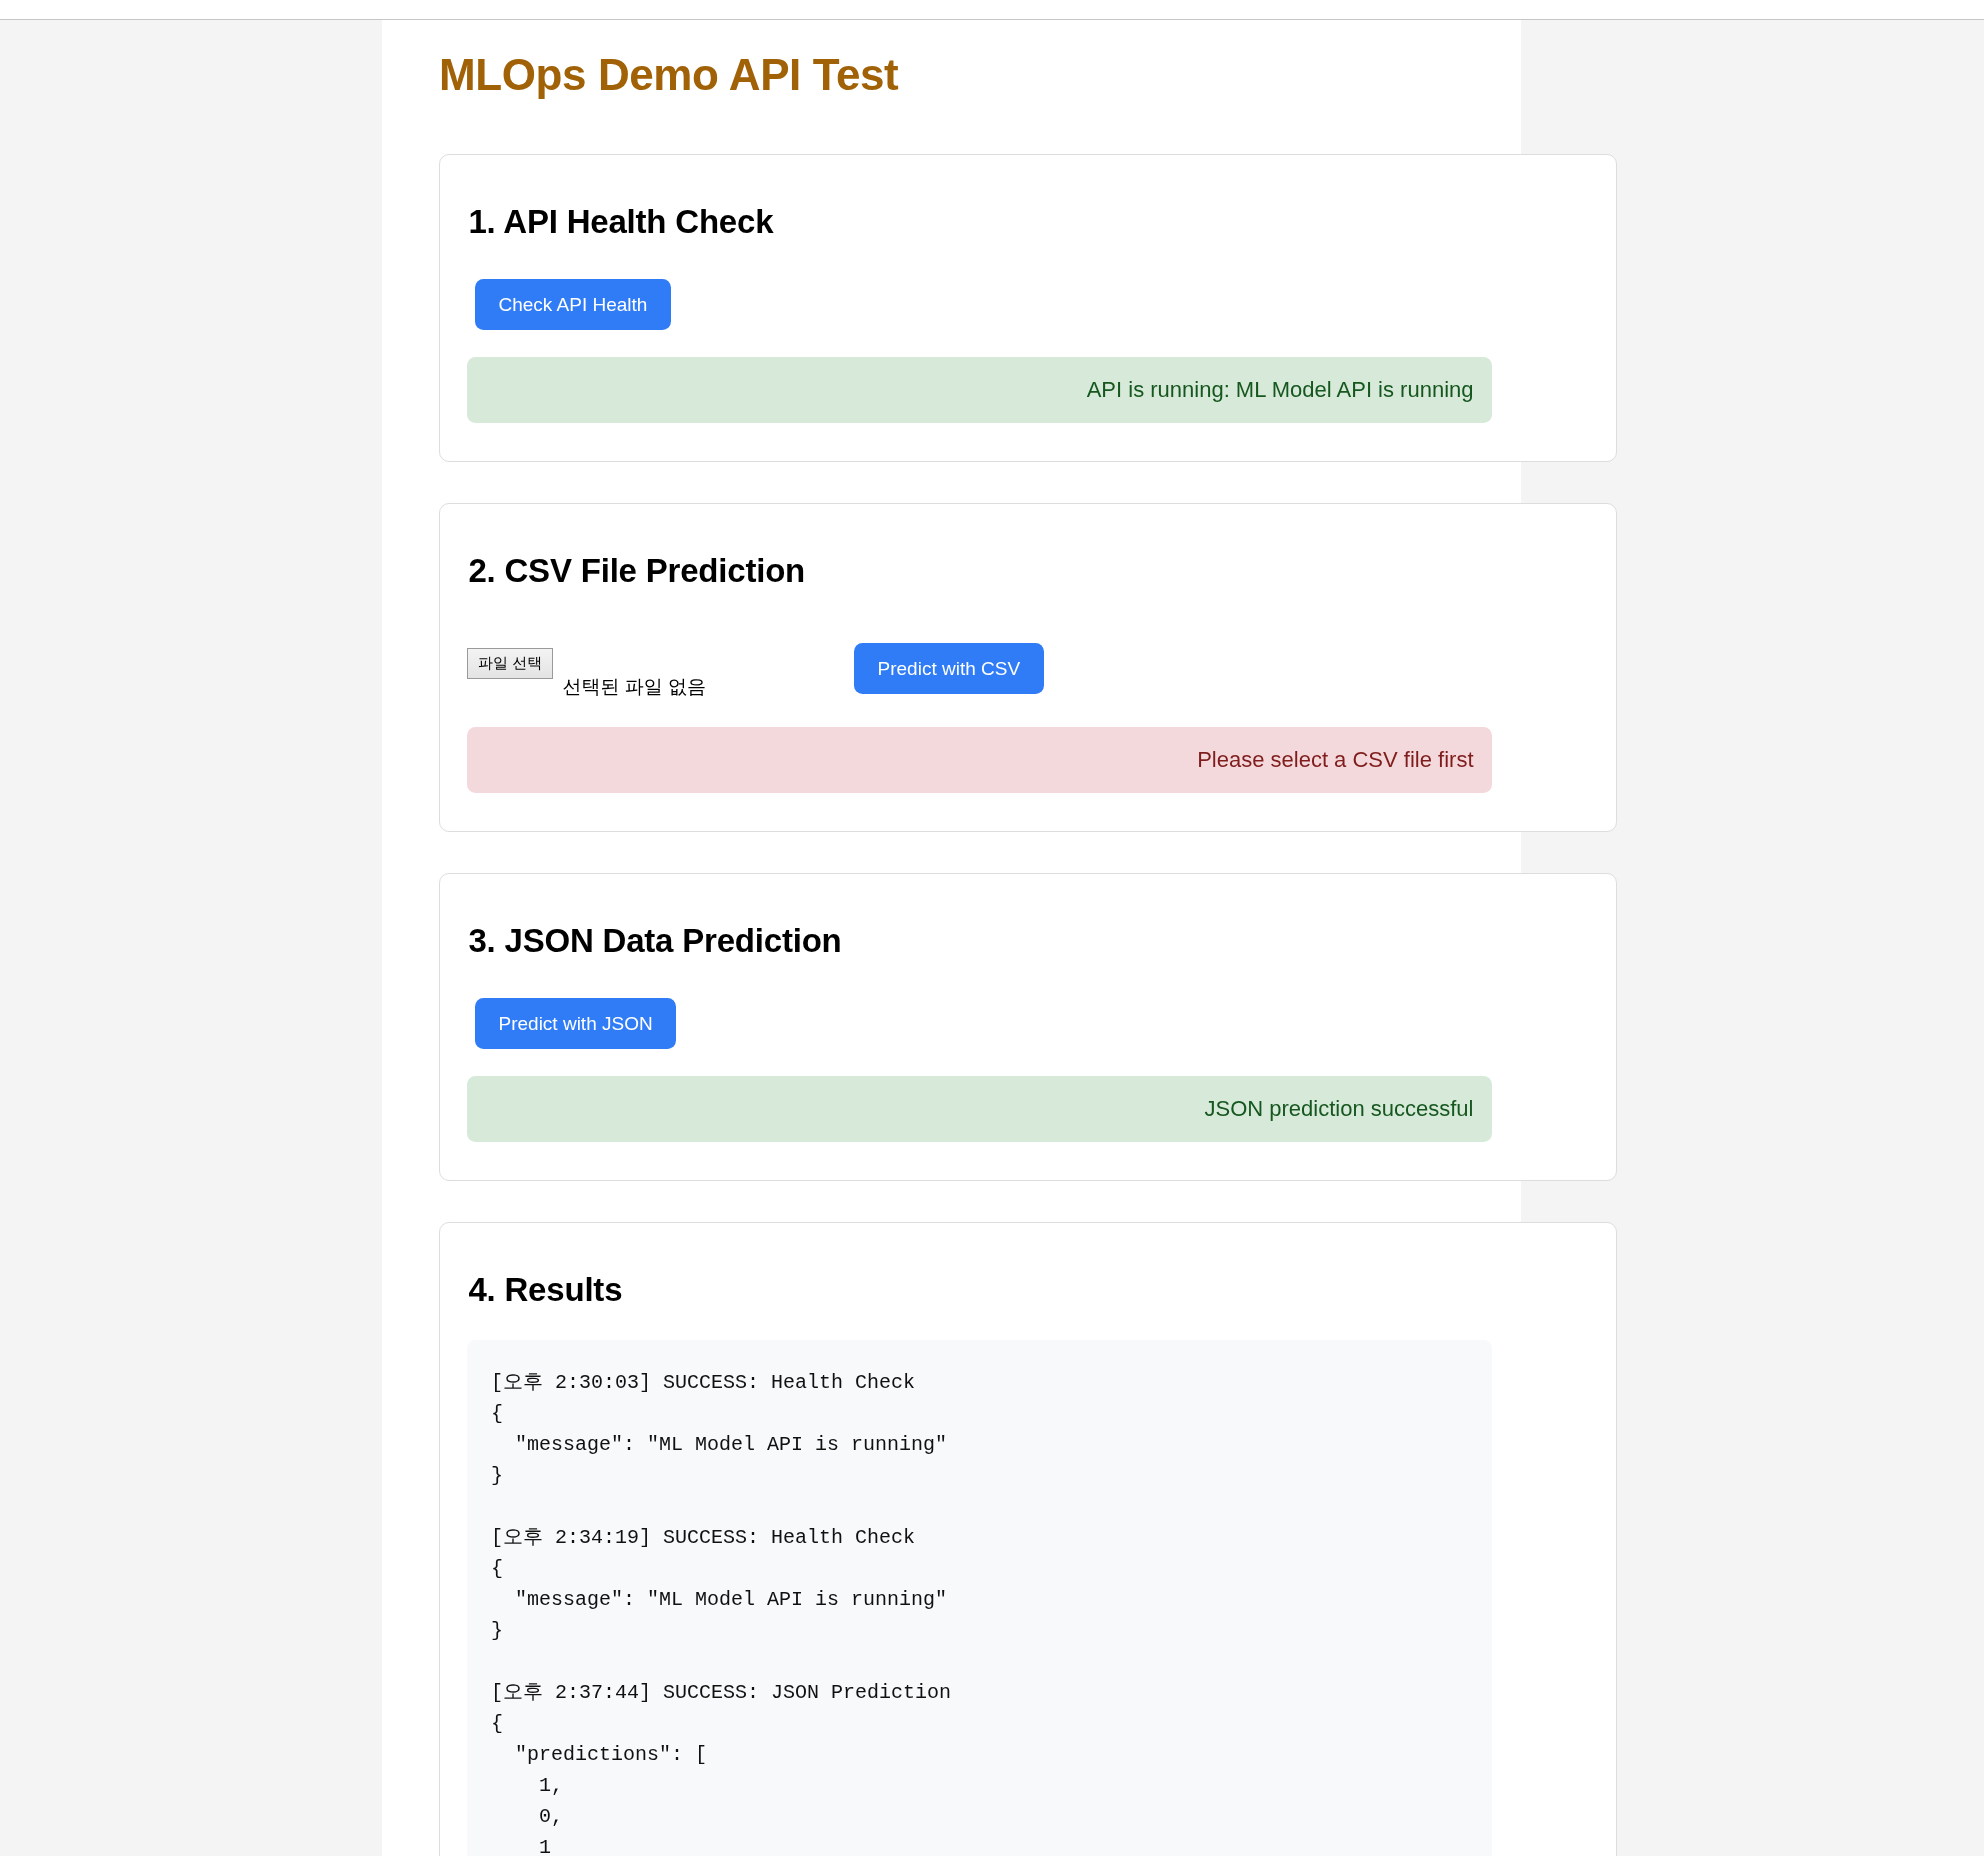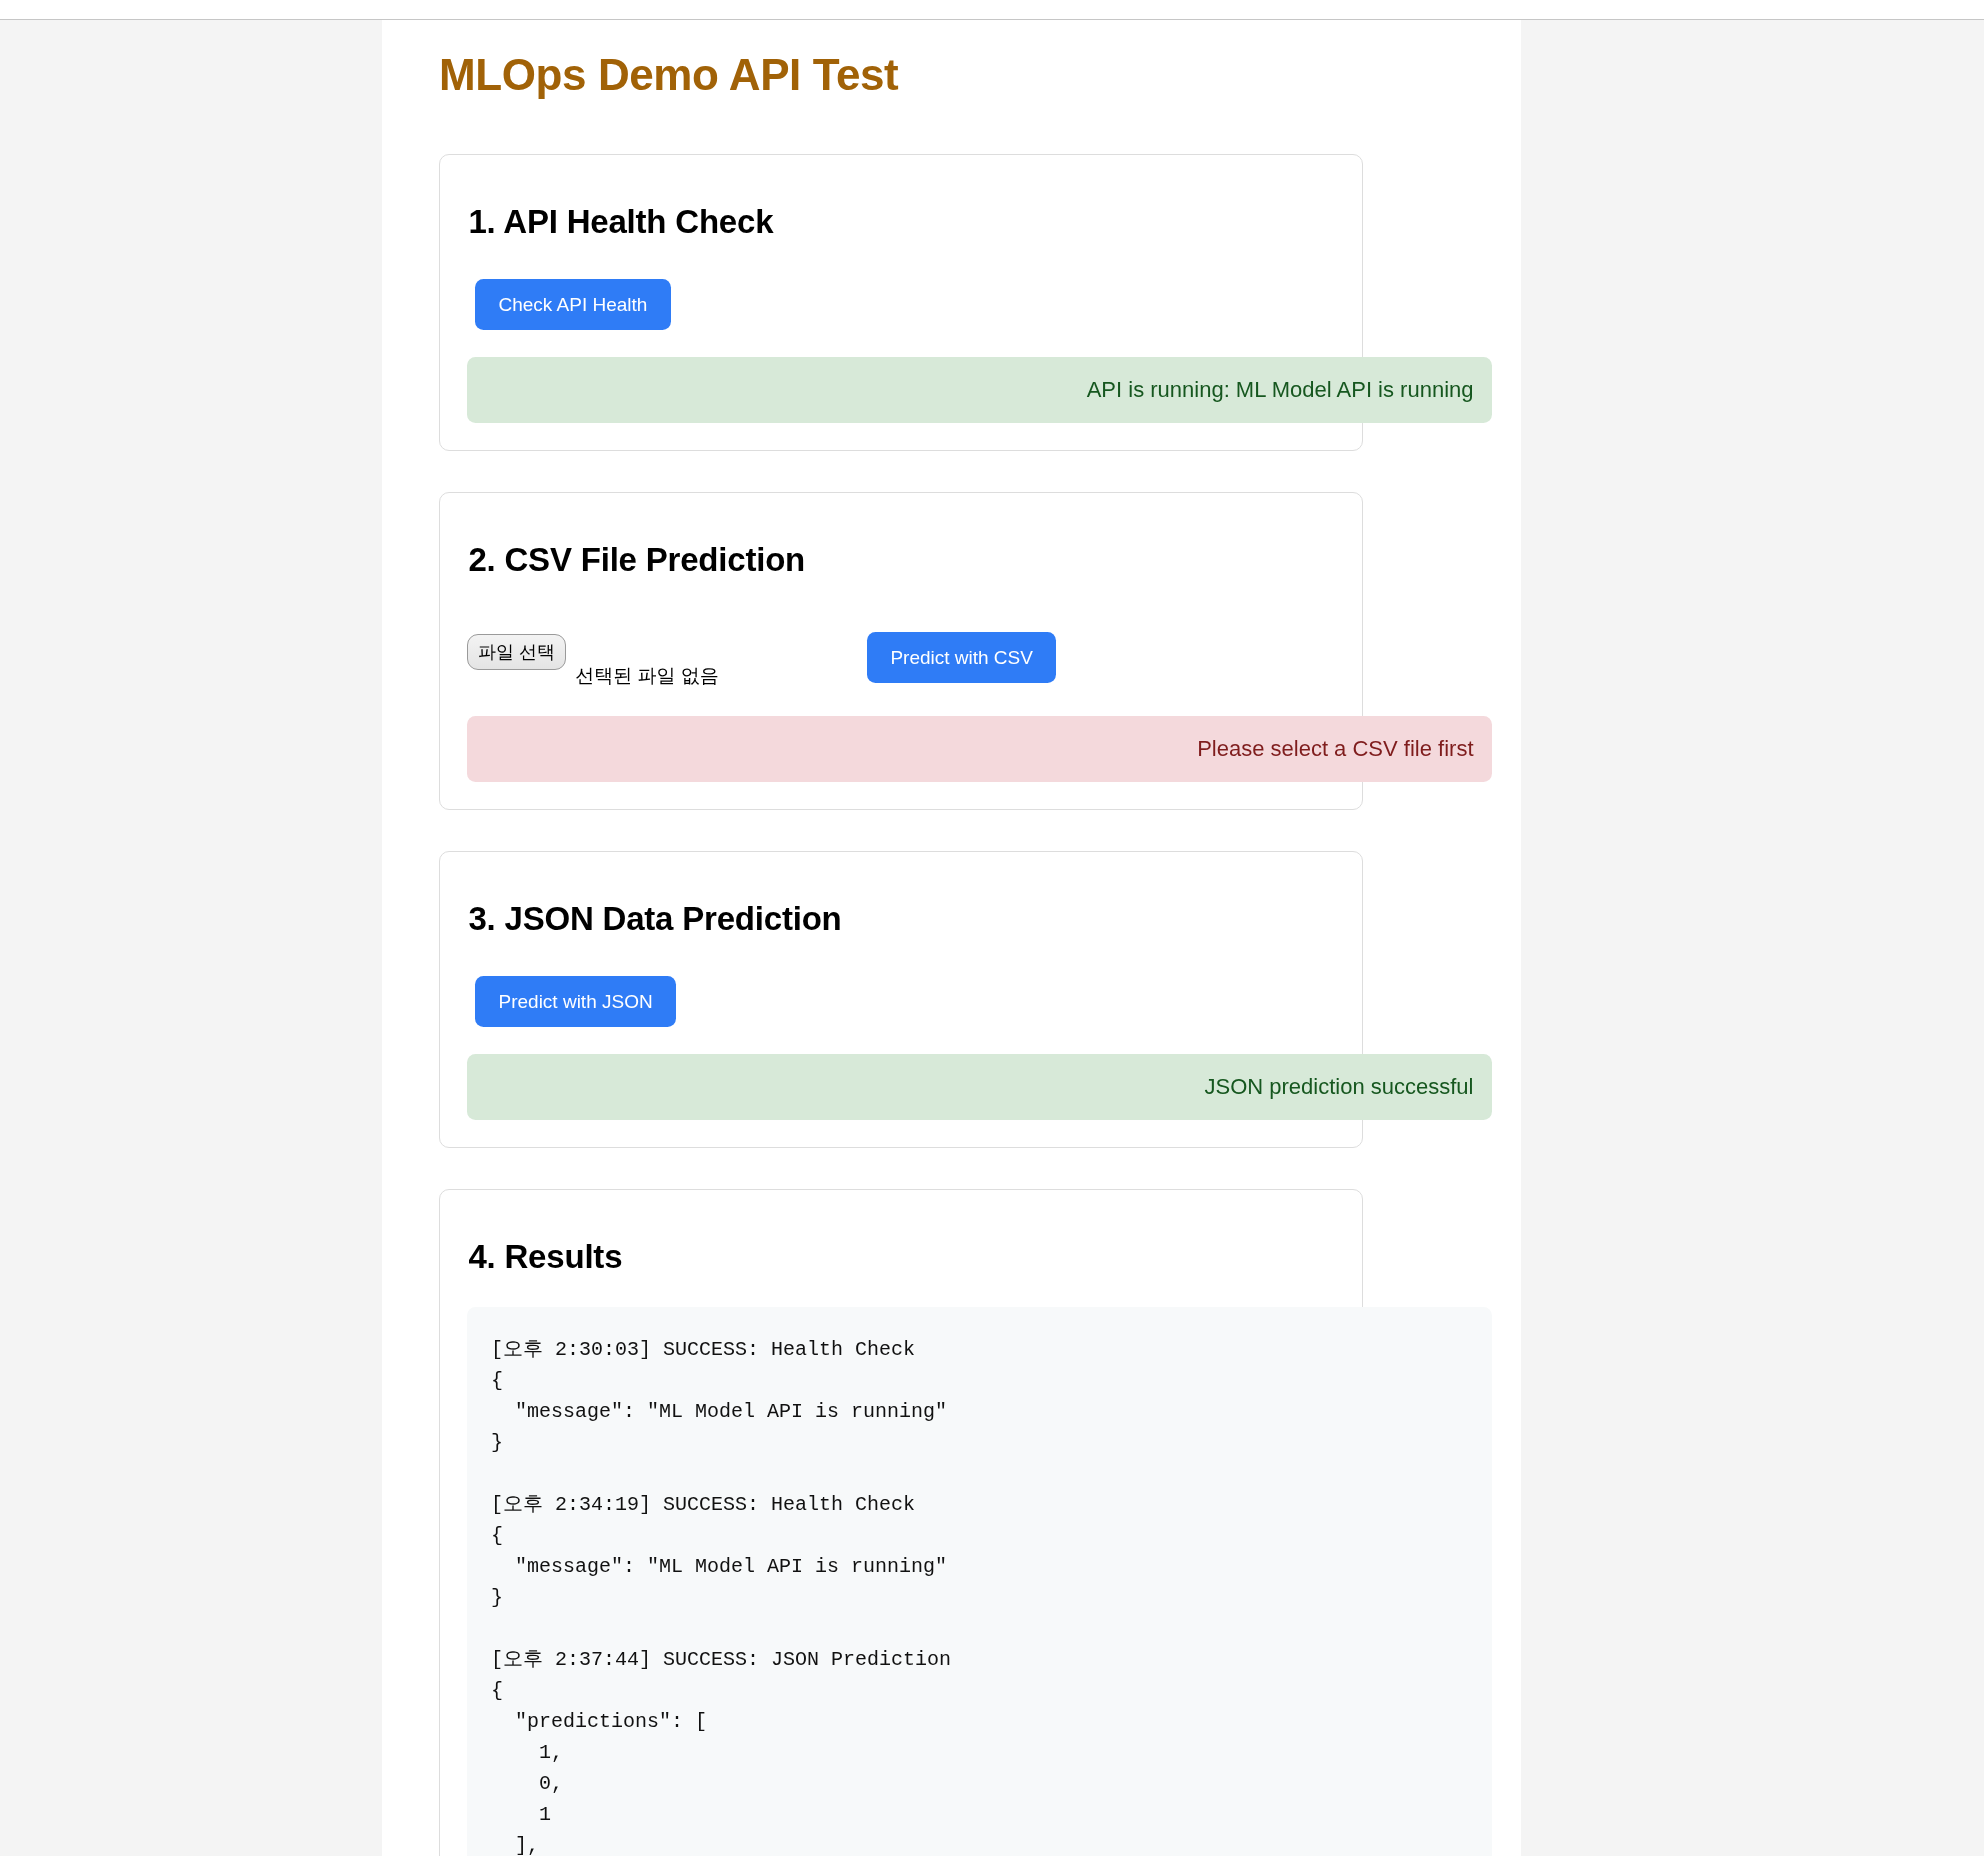--- a/index.html
+++ b/index.html
@@ -39,22 +39,22 @@
     font-weight: bold;
     color: #a16207;
     margin: 30px 0 0 28.5px;
     letter-spacing: -0.4px;
   }
 
   .card {
     border: 1.4px solid #dddddd;
     border-radius: 10px;
     margin: 0 0 41px 28.5px;
-    width: 924px;
-    padding: 0 27px 27px 27px;
+    width: 1178px;
+    padding: 0 27px 38px 27px;
     background: #ffffff;
   }
   .card.first { margin-top: 54px; }
 
   .card-title {
     font-size: 33px;
     font-weight: bold;
     color: #000000;
     margin: 48px 0 0 1.4px;
     letter-spacing: -0.2px;
@@ -94,24 +94,24 @@
     margin-top: 36px;
   }
   .file-input {
     display: flex;
     align-items: center;
     font-size: 19px;
     color: #000000;
   }
   .file-btn {
     border: 1.4px solid #9a9a9a;
-    border-radius: 11px;
+    border-radius: 0;
     background: linear-gradient(#f3f3f3, #e4e4e4);
     padding: 5px 10px;
-    font-size: 18px;
+    font-size: 15px;
     color: #000000;
     cursor: pointer;
     white-space: nowrap;
   }
   .file-name {
     margin-left: 9.3px;
     font-size: 19px;
     color: #000000;
     white-space: nowrap;
     margin-top: 48px;

